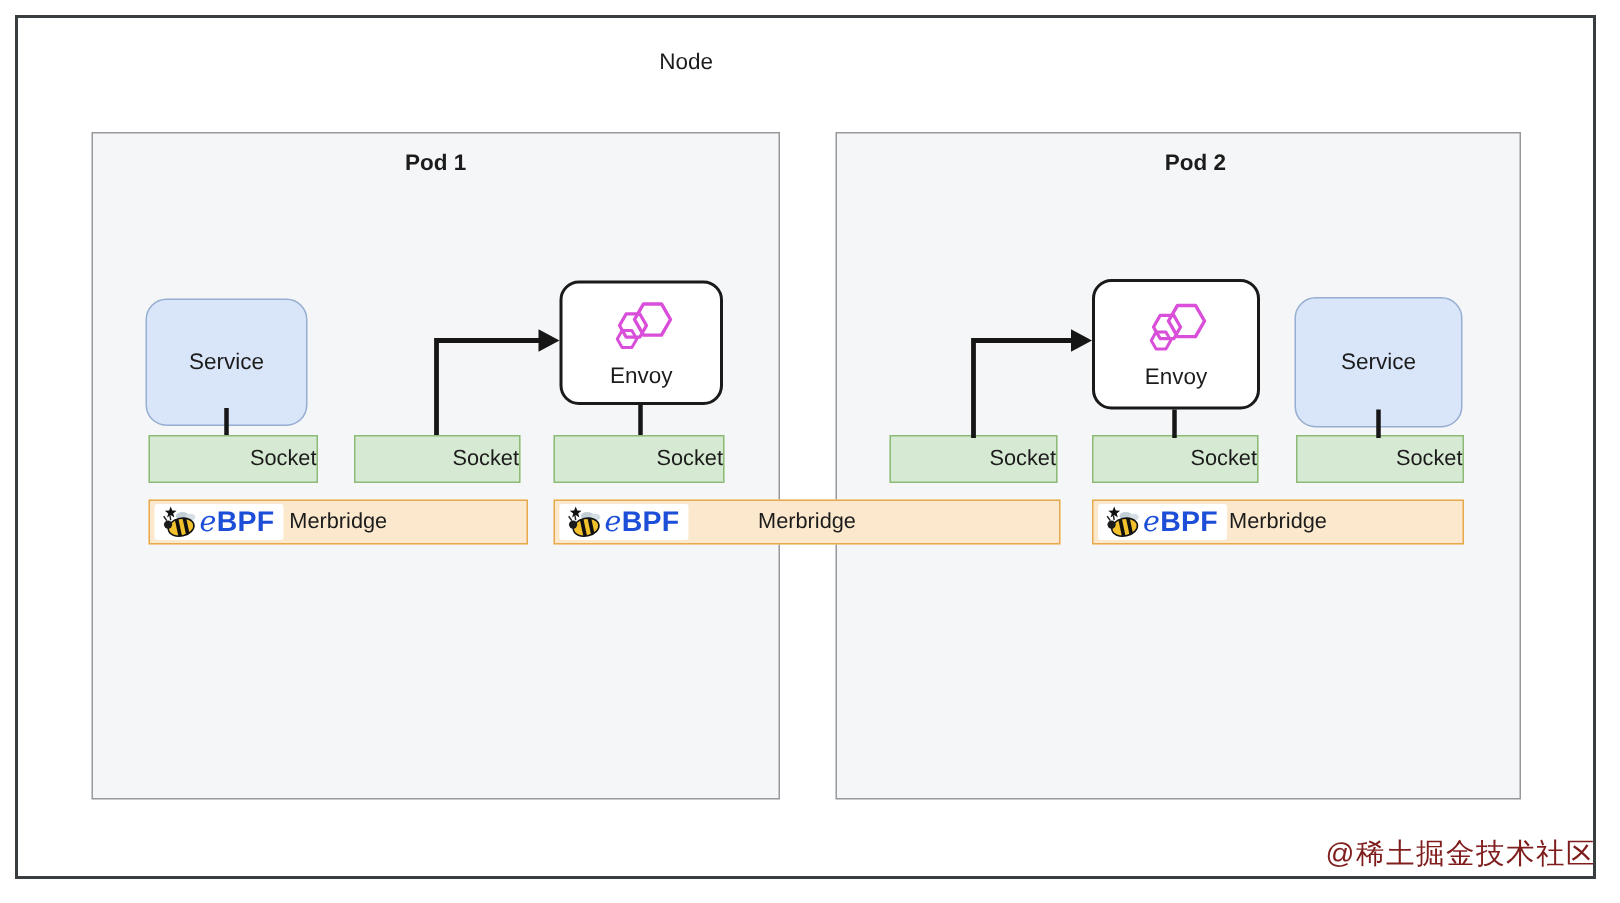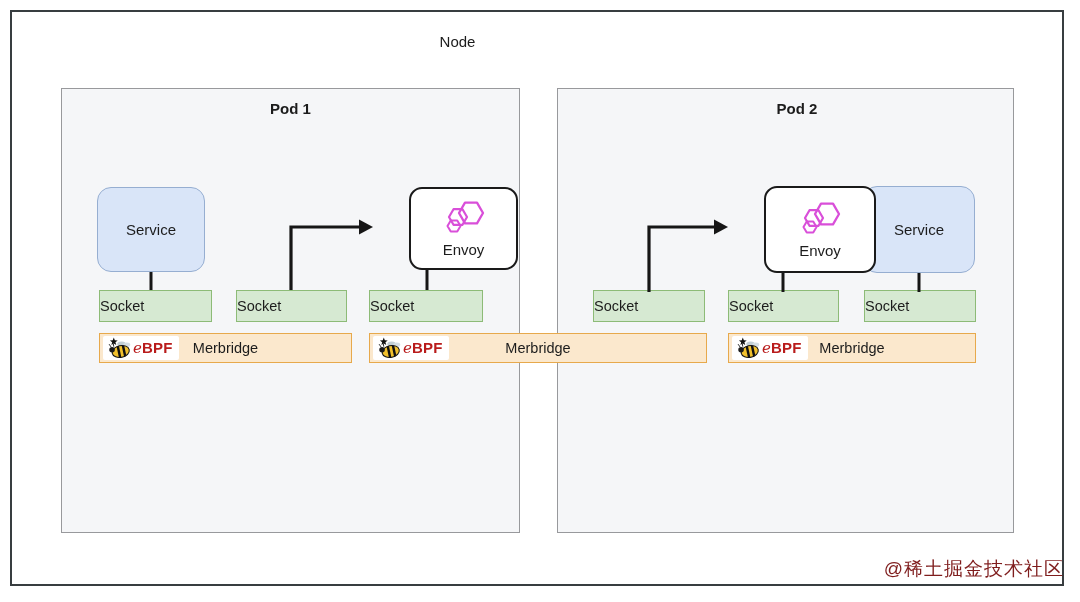--- a/index.html
+++ b/index.html
@@ -34,42 +34,42 @@
   .pod-label { top: 100px; text-align: center; font-size: 15px; font-weight: bold; }
   .pod1-label { left: 61px; width: 459px; }
   .pod2-label { left: 557px; width: 467px; padding-left: 13px; }
 
   .service-box {
     background: var(--service-fill, #d9e5f8);
     border: 1.4px solid var(--service-stroke, #96aed1);
     border-radius: 14px;
     display: flex; align-items: center; justify-content: center;
     font-size: 15px;
+    margin-top: 12px;
   }
   .service-pod1 { left: 97px; top: 187px; width: 108px; height: 85px; }
   .service-pod2 { left: 863px; top: 186px; width: 112px; height: 87px; }
 
   .envoy-box {
     background: #ffffff;
     border: 2px solid #1a1a1a;
     border-radius: 13px;
     display: flex; flex-direction: column;
     align-items: center; justify-content: center;
     font-size: 15px;
-    margin-left: 36px;
   }
   .envoy-pod1 { left: 373px; top: 187px; width: 109px; height: 83px; }
   .envoy-pod2 { left: 728px; top: 186px; width: 112px; height: 87px; }
   .envoy-label { margin-top: 3px; }
 
   .socket-box {
     top: 290px; height: 32px;
     background: var(--socket-fill, #d6e9d2);
     border: 1.4px solid var(--socket-stroke, #8dbb77);
-    display: flex; align-items: center; justify-content: flex-start;
+    display: flex; align-items: center; justify-content: flex-end;
     font-size: 14.5px;
   }
   .s1p1 { left: 99px;  width: 113px; }
   .s2p1 { left: 236px; width: 111px; }
   .s3p1 { left: 369px; width: 114px; }
   .s1p2 { left: 593px; width: 112px; }
   .s2p2 { left: 728px; width: 111px; }
   .s3p2 { left: 864px; width: 112px; }
 
   .merbridge-bar {
@@ -87,21 +87,21 @@
   }
   .ebpf-logo {
     position: absolute; left: 3px; top: 2px; bottom: 2px;
     background: #ffffff;
     display: flex; align-items: center;
     padding: 0 6px 0 3px; gap: 1px;
     border-radius: 2px;
   }
   .ebpf-text {
     display: inline-block;
-    font-weight: 700; font-size: 15px; color: #b91c1c;
+    font-weight: 700; font-size: 19px; color: #1d4ed8;
     letter-spacing: 0.2px;
   }
   .ebpf-text::first-letter {
     font-family: "DejaVu Serif", serif;
     font-style: italic;
     font-weight: 400;
   }
 
   .overlay-svg { left: 0; top: 0; pointer-events: none; }
 

